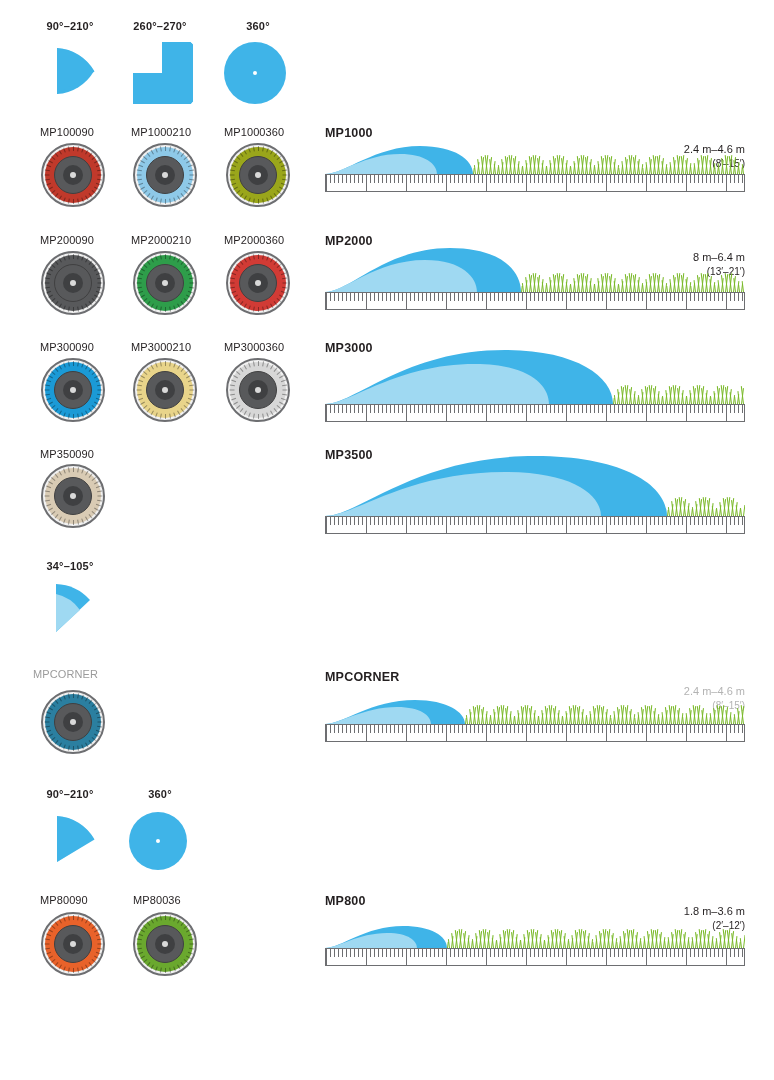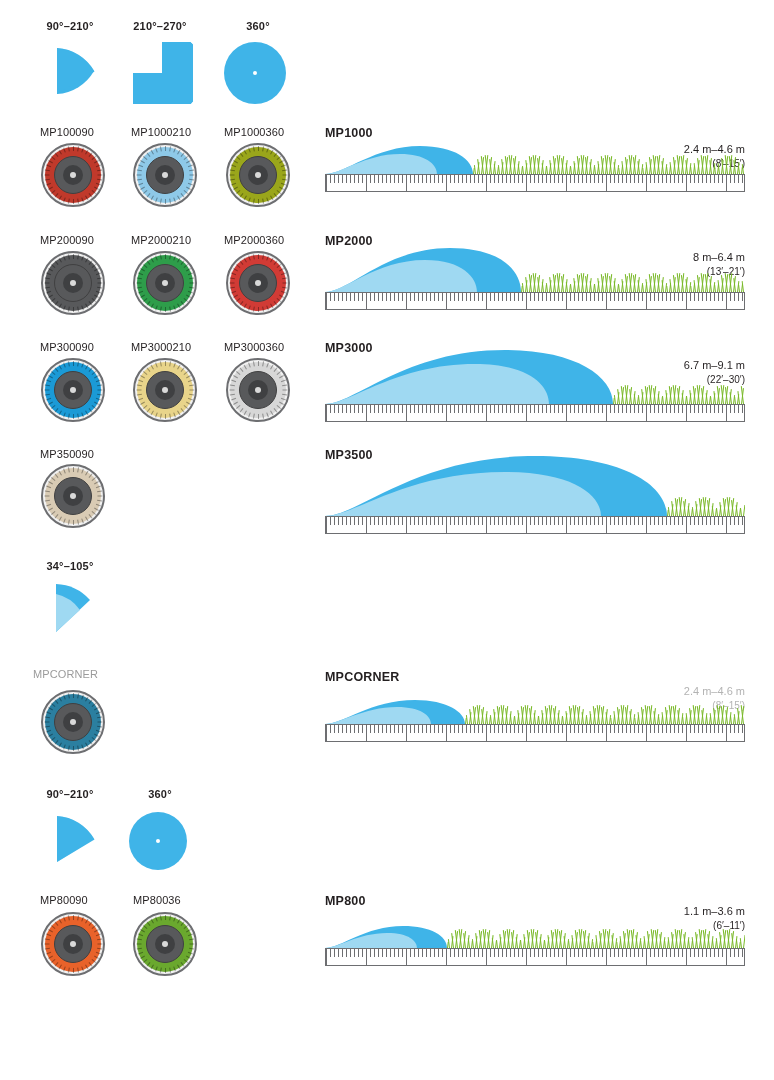--- a/index.html
+++ b/index.html
@@ -74,21 +74,21 @@
 </style>
 </head>
 <body>
 
 <div class="page">
 
   <div class="abs" style="left:15px;top:20px;">
     <div class="arc-label">90°–210°</div>
   </div>
   <div class="abs" style="left:105px;top:20px;">
-    <div class="arc-label">210°–270°</div>
+    <div class="arc-label">260°–270°</div>
   </div>
   <div class="abs" style="left:203px;top:20px;">
     <div class="arc-label">360°</div>
   </div>
 
   <div class="arc" style="left:45px;top:42px;width:56px;height:62px;">
     <svg width="56" height="62" viewBox="0 0 56 62">
       <path d="M12,52 L12,6 A46,46 0 0 1 49,29 Z" fill="#9fd9f2"></path>
       <path d="M12,52 A46,46 0 0 0 49,29 L12,6 Z" fill="#3fb4e8" transform="translate(0,0)"></path>
       <path d="M12,6 A46,46 0 0 1 49.5,29.5 L12,52 Z" fill="#3fb4e8"></path>
@@ -1046,26 +1046,20 @@
         <i style="transform:rotate(310deg)"></i>
         <i style="transform:rotate(320deg)"></i>
         <i style="transform:rotate(330deg)"></i>
         <i style="transform:rotate(340deg)"></i>
         <i style="transform:rotate(350deg)"></i>
       </div>
   </div>
 
   <div class="abs" style="left:325px;top:341px;">
     <div class="series-title">MP3000</div>
-  </div>
-  <div class="abs" style="left:600px;top:358px;width:145px;">
-    <div class="range-text">
-      <span>6.7 m–9.1 m</span><br>
-      <span class="sub">(22′–30′)</span>
-    </div>
   </div>
 
   <div class="profile" style="left:325px;top:350px;width:420px;height:72px;">
     <svg class="arc-shape" style="left:0;bottom:18px;" width="292" height="54" viewBox="0 0 292 54">
       <path d="M0,54 C30,54 80,0 180,0 C250,0 288,26 288,54 Z" fill="#3fb4e8"></path>
       <path d="M0,54 C26,54 70,14 150,14 C205,14 224,36 224,54 Z" fill="#9fd9f2"></path>
     </svg>
     <div class="grass" style="left:288px;width:132px;">
         <i style="left:0px;height:6px;transform:rotate(7deg);transform-origin:bottom center;"></i>
         <i style="left:2px;height:9px;transform:rotate(-7deg);transform-origin:bottom center;"></i>
@@ -1892,22 +1886,22 @@
         <i style="transform:rotate(340deg)"></i>
         <i style="transform:rotate(350deg)"></i>
       </div>
   </div>
 
   <div class="abs" style="left:325px;top:894px;">
     <div class="series-title">MP800</div>
   </div>
   <div class="abs" style="left:600px;top:904px;width:145px;">
     <div class="range-text">
-      <span>1.1 m–3.6 m</span><br>
-      <span class="sub">(6′–11′)</span>
+      <span>1.8 m–3.6 m</span><br>
+      <span class="sub">(2′–12′)</span>
     </div>
   </div>
 
   <div class="profile" style="left:325px;top:918px;width:420px;height:48px;">
     <svg class="arc-shape" style="left:0;bottom:18px;" width="128" height="24" viewBox="0 0 128 24">
       <path d="M0,24 C16,24 40,2 78,2 C106,2 122,12 122,24 Z" fill="#3fb4e8"></path>
       <path d="M0,24 C13,24 33,9 62,9 C84,9 92,17 92,24 Z" fill="#9fd9f2"></path>
     </svg>
     <div class="grass" style="left:122px;width:298px;">
         <i style="left:0px;height:6px;transform:rotate(7deg);transform-origin:bottom center;"></i>

